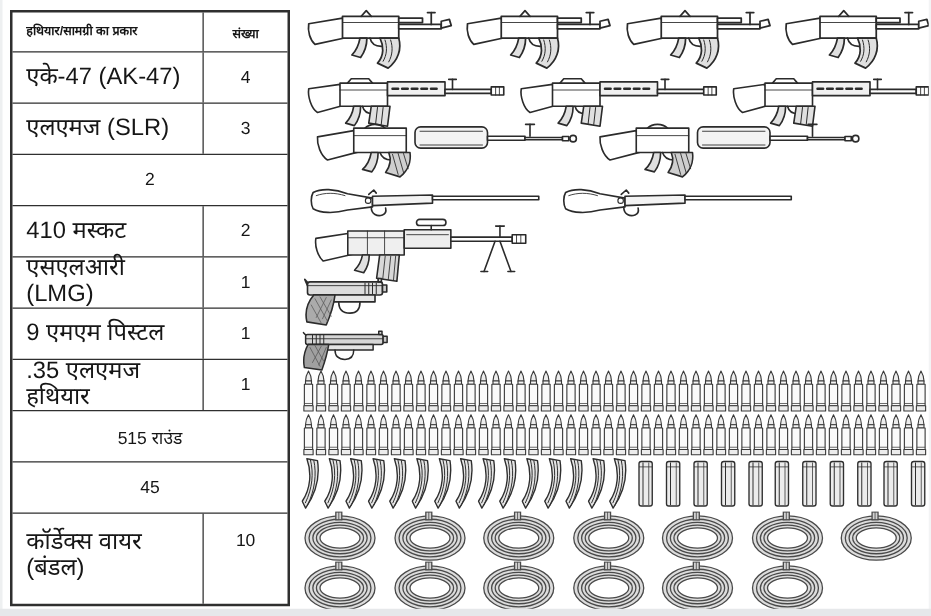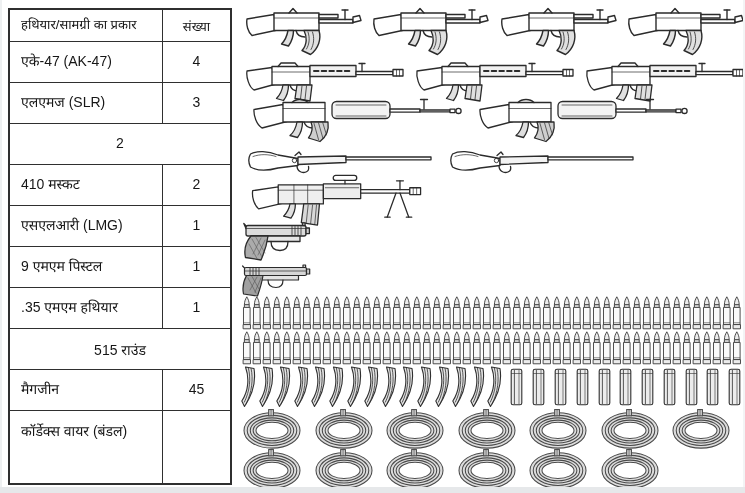--- a/index.html
+++ b/index.html
@@ -7,24 +7,24 @@
 body{position:relative;background:#ffffff;font-family:"Liberation Sans","DejaVu Sans",sans-serif;color:#161616}
 .edge-left{position:absolute;left:0;top:0;bottom:0;width:2px;background:#eef0f1}
 .edge-bottom{position:absolute;left:0;right:0;bottom:0;height:6px;background:#e6e8ea}
 .edge-right{position:absolute;right:0;top:0;bottom:0;width:2px;background:#f3f4f5}
 
 
 .wtable{position:absolute;left:8px;top:8px;width:224px;height:477px;border:2px solid #2f2f2f;background:#fff;display:flex;flex-direction:column}
 .trow{display:flex;flex:0 0 41px;border-top:1.5px solid #2f2f2f;min-height:0}
 .trow.header{flex:0 0 31px;border-top:none}
 .trow.last{flex:1 1 auto}
-.tcell-label{width:153px;border-right:1.5px solid #2f2f2f;display:flex;align-items:center;padding:2px 4px 2px 11px;font-size:14px;line-height:1.1}
+.tcell-label{width:153px;border-right:1.5px solid #2f2f2f;display:flex;align-items:center;padding:2px 4px 2px 11px;font-size:19px;line-height:1.1}
 .tcell-value{flex:1;display:flex;align-items:flex-start;justify-content:center;padding-top:11px;font-size:14px}
 .trow.header .tcell-value{align-items:center;padding-top:0}
-.trow.header .tcell-label,.trow.header .tcell-value{font-weight:normal;font-size:13px}
+.trow.header .tcell-label,.trow.header .tcell-value{font-weight:bold;font-size:10px}
 .trow.last .tcell-label,.trow.last .tcell-value{align-items:flex-start;padding-top:13px}
 
 
 .gpanel{position:absolute;left:240px;top:0;width:505px;height:487px}
 .grow{position:absolute;display:flex;align-items:flex-start}
 .row-ak{left:5px;top:4px;width:500px;justify-content:space-between}
 .row-slr{left:5px;top:60px;width:500px;justify-content:space-between}
 .row-insas{left:12px;top:94px;gap:14px}
 .row-musket{left:8px;top:146px;gap:16px}
 .row-lmg{left:10px;top:174px}
@@ -243,32 +243,32 @@
   </div>
   <div class="trow">
     <div class="tcell-label">एसएलआरी (LMG)</div>
     <div class="tcell-value">1</div>
   </div>
   <div class="trow">
     <div class="tcell-label">9 एमएम पिस्टल</div>
     <div class="tcell-value">1</div>
   </div>
   <div class="trow">
-    <div class="tcell-label">.35 एमएम हथियार</div>
+    <div class="tcell-label">.35 एलएमज हथियार</div>
     <div class="tcell-value">1</div>
   </div>
   <div class="trow">
     <div class="tcell-value">515 राउंड</div>
   </div>
   <div class="trow">
-    <div class="tcell-label">मैगजीन</div>
     <div class="tcell-value">45</div>
   </div>
   <div class="trow last">
     <div class="tcell-label">कॉर्डेक्स वायर (बंडल)</div>
+    <div class="tcell-value">10</div>
   </div>
 </div>
 
 <div class="gpanel">
   <div class="grow row-ak">
       <svg width="118" height="54" viewBox="0 0 118 54">
         <use href="#sym-ak47"></use>
       </svg>
       <svg width="118" height="54" viewBox="0 0 118 54">
         <use href="#sym-ak47"></use>

